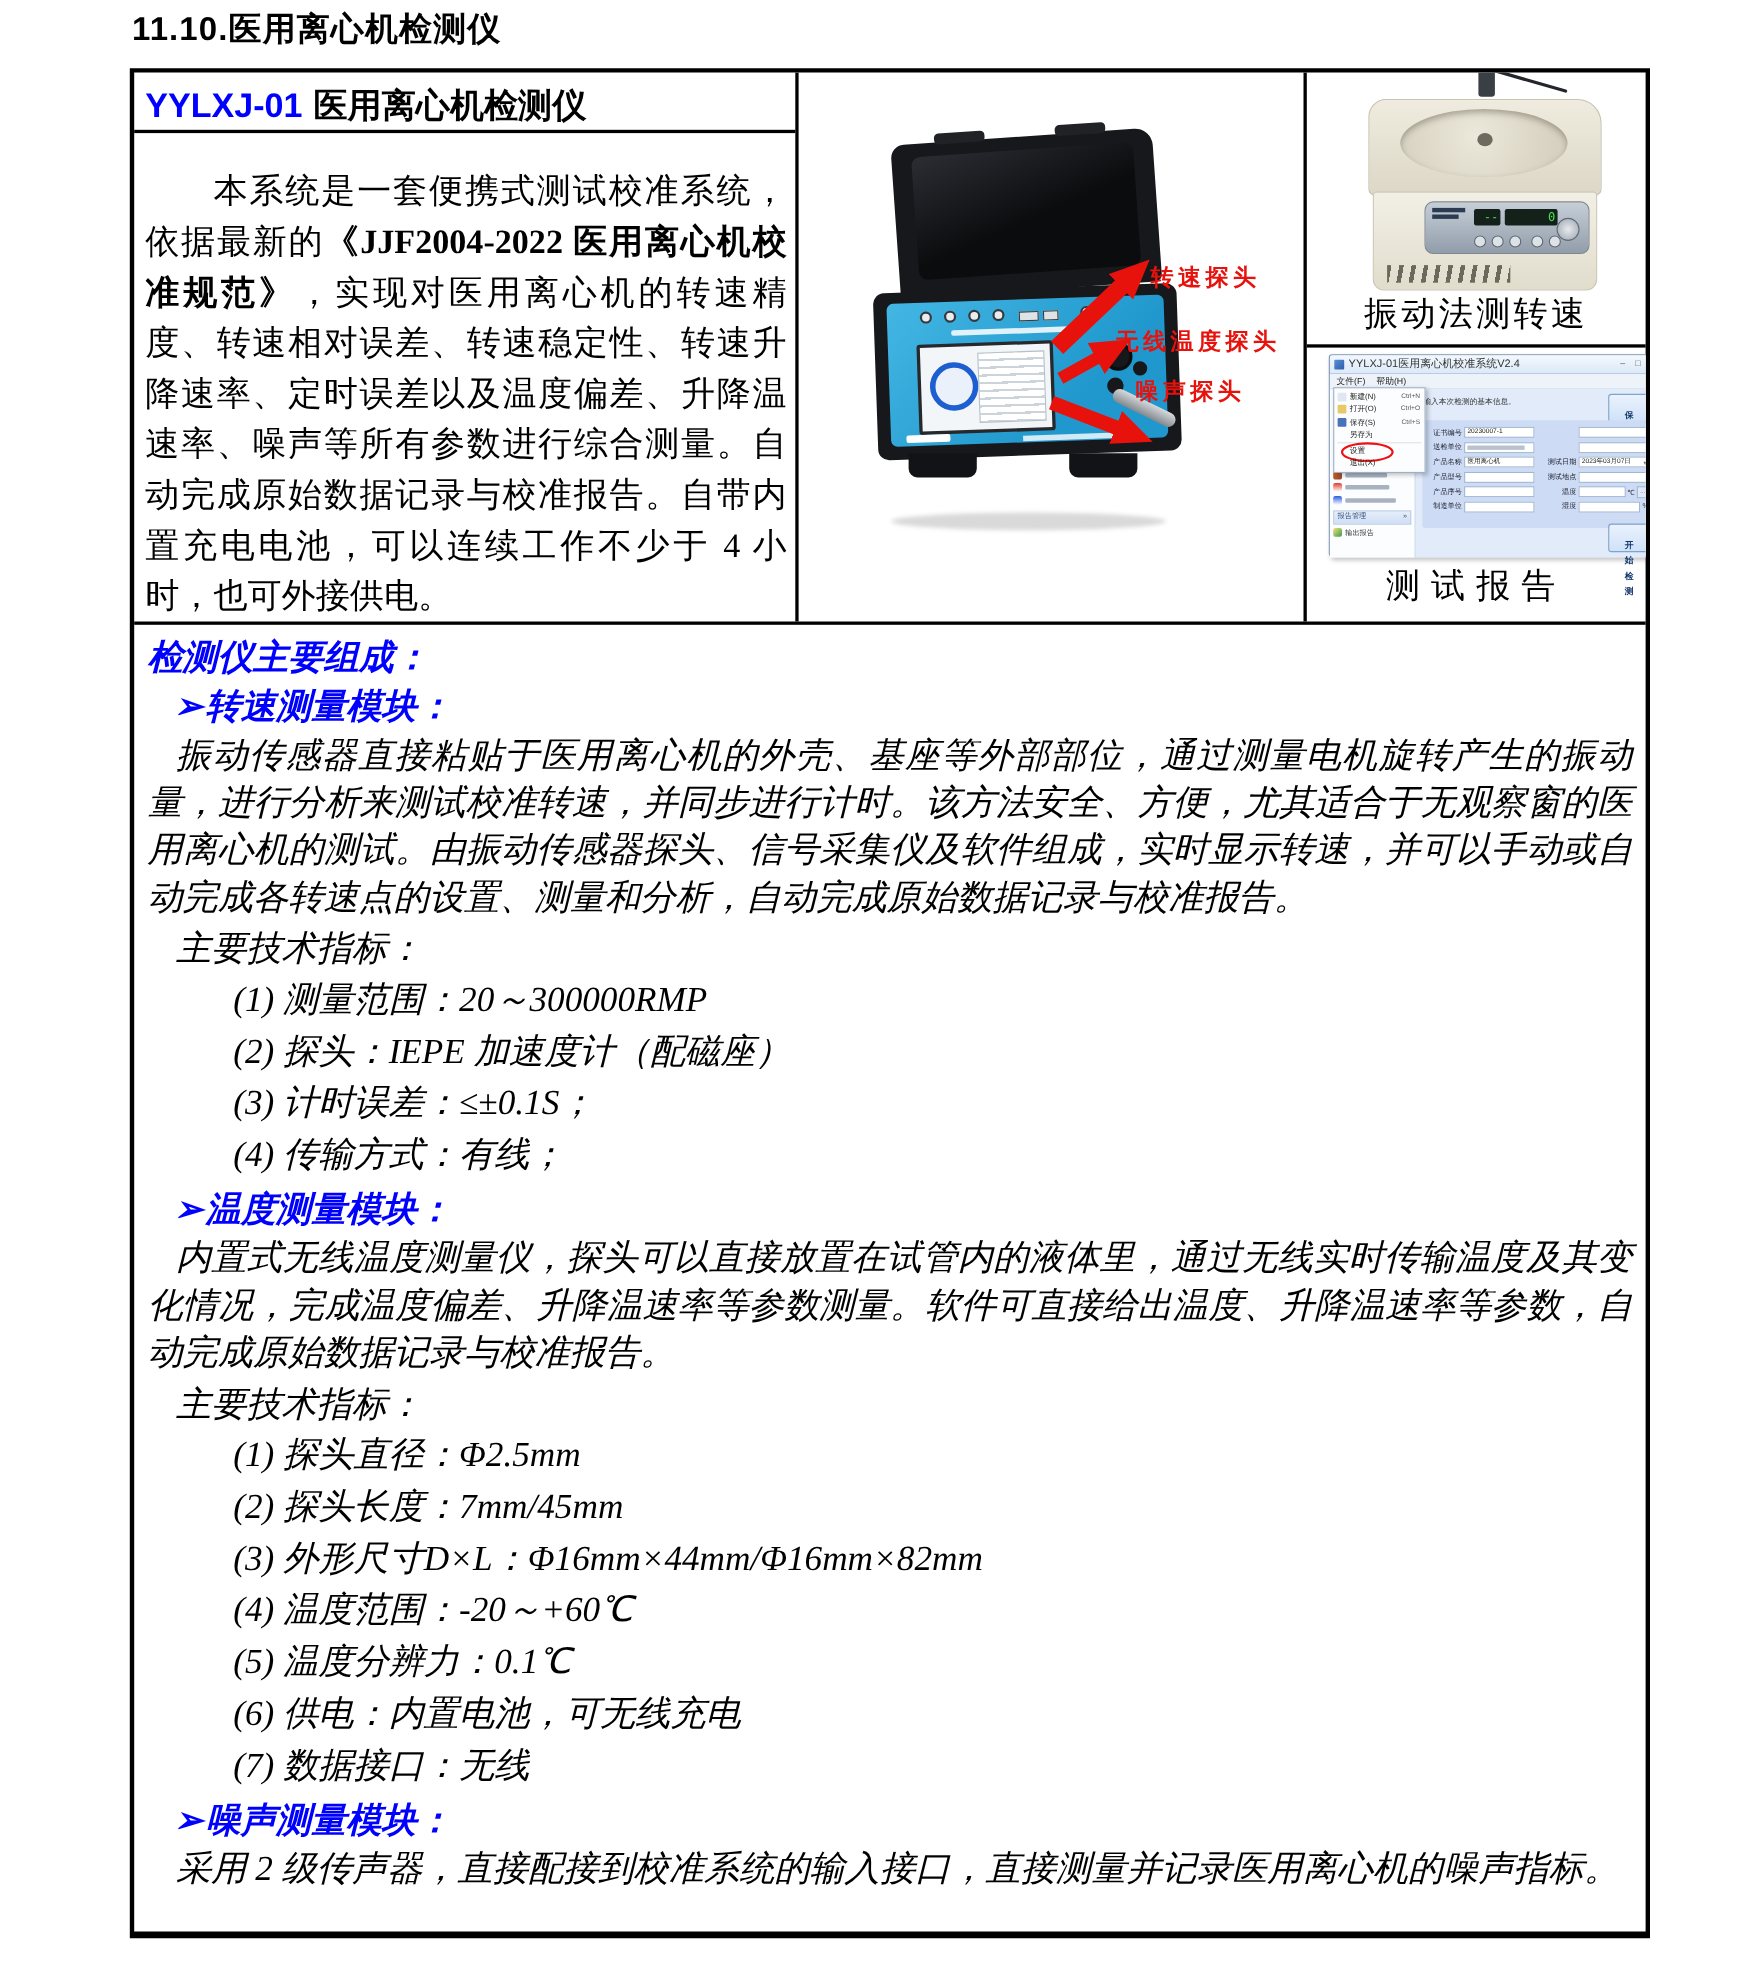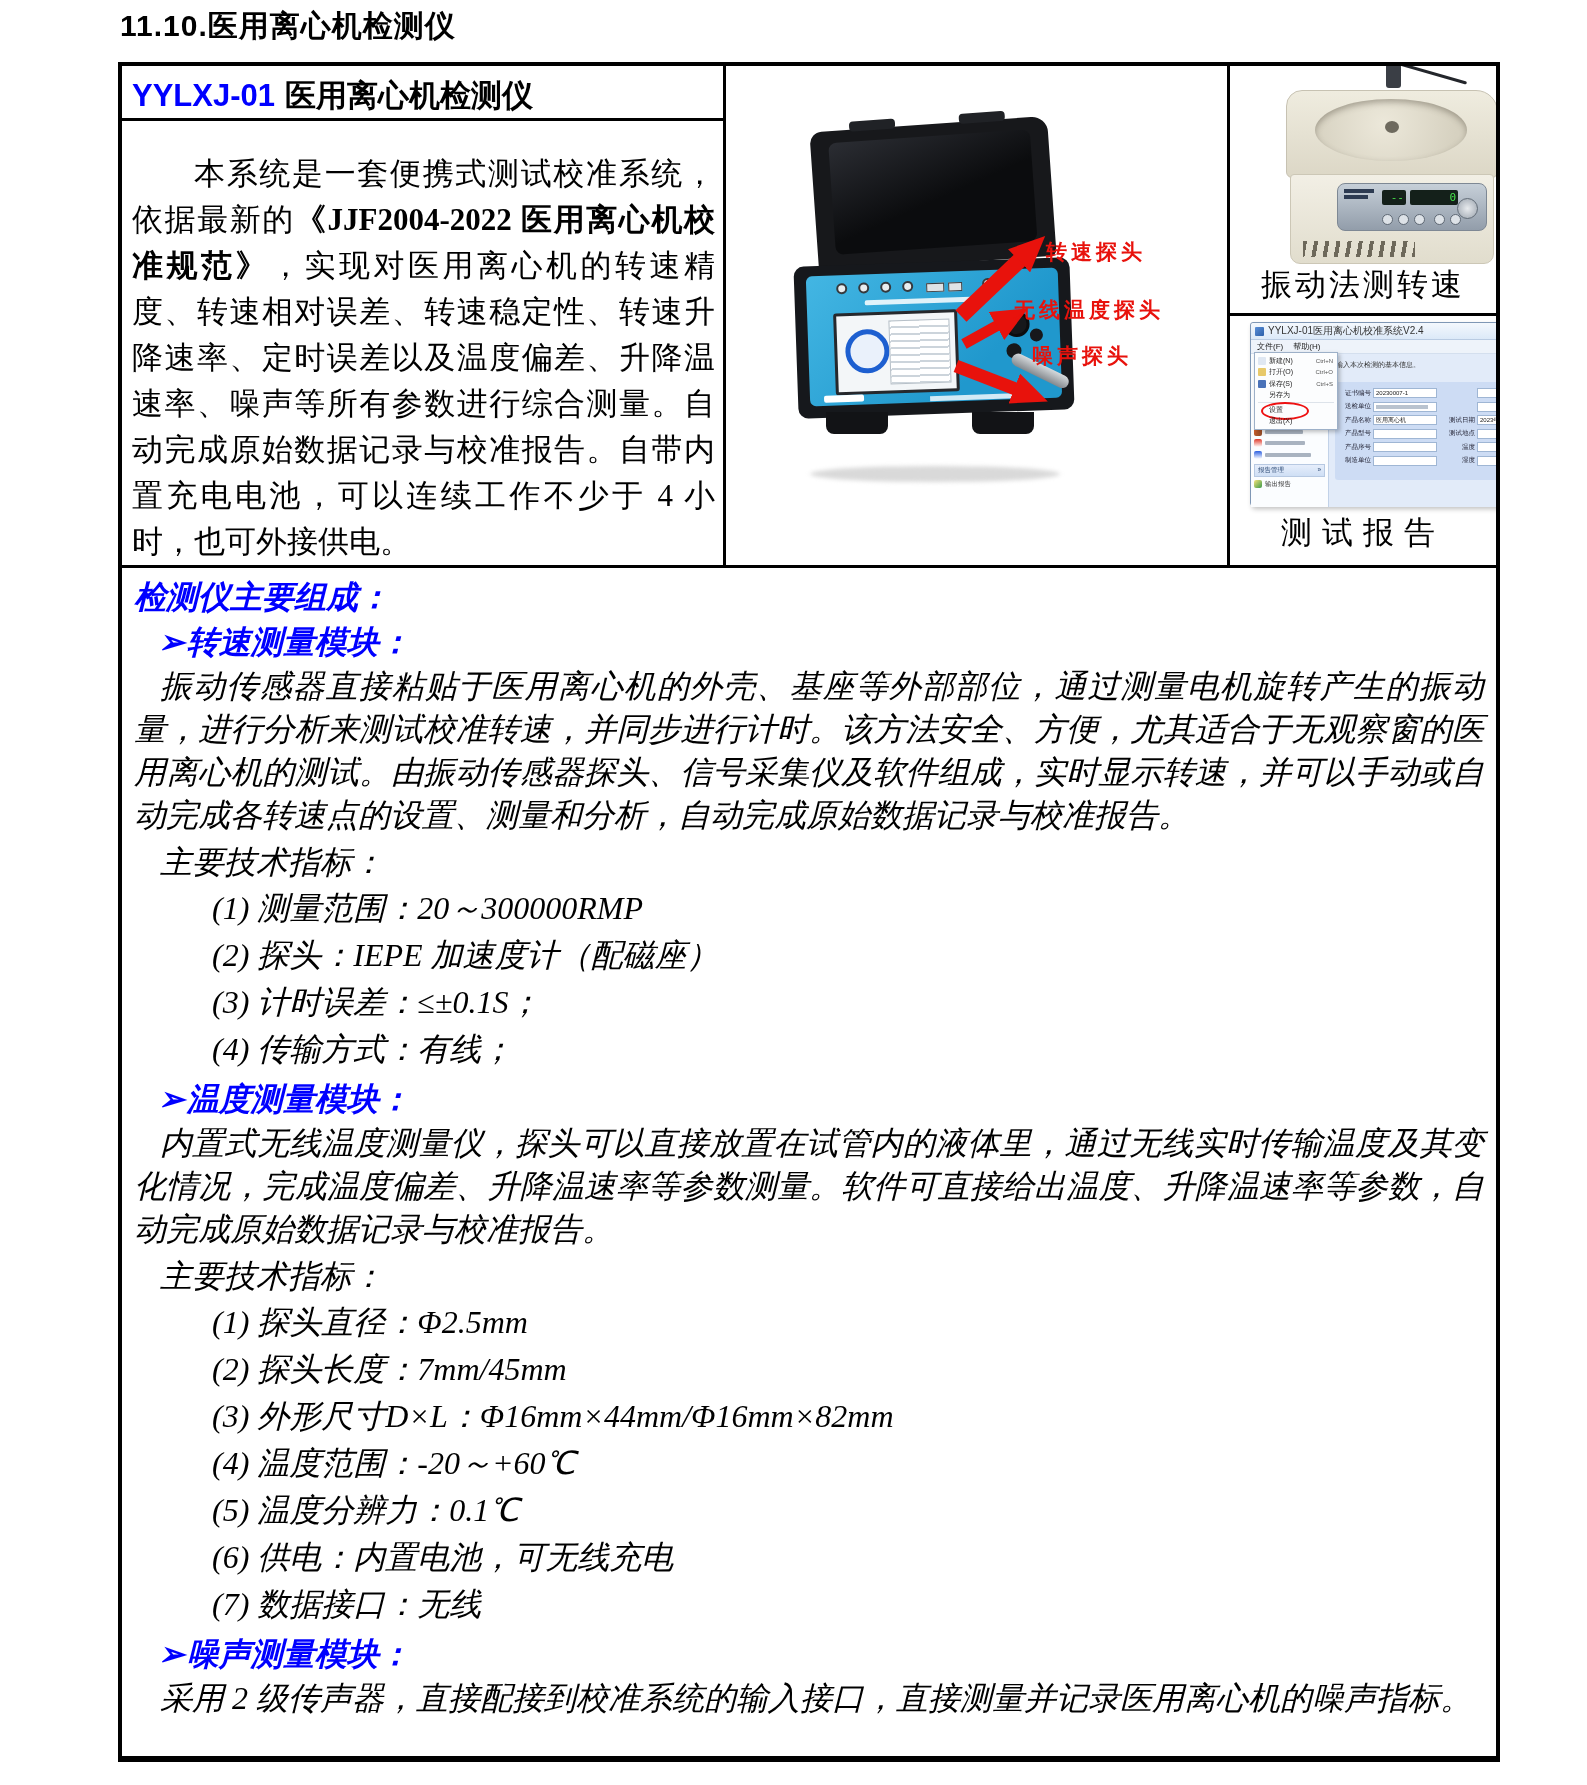--- a/index.html
+++ b/index.html
@@ -11,21 +11,21 @@
          border:4px solid #000;border-bottom-width:6px;box-sizing:border-box;background:#fff;}
   
   .ptable{display:flex;height:502px;border-bottom:3px solid #000;box-sizing:border-box;}
   .col-left{width:604px;border-right:3px solid #000;box-sizing:border-box;display:flex;flex-direction:column;}
   .title-cell{height:58px;border-bottom:3px solid #000;box-sizing:border-box;
               padding:9px 0 0 10px;font-family:"Liberation Sans",sans-serif;font-weight:bold;font-size:31px;}
   .model{color:#0000ff;margin-right:10px;}
   .desc-cell{flex:1;padding:30px 8px 0 10px;font-size:31px;line-height:46px;text-align:justify;}
   .desc-cell p{margin:0;text-indent:2em;}
   .desc-cell b{font-weight:bold;}
-  .col-mid{width:504px;border-right:3px solid #000;box-sizing:border-box;position:relative;overflow:hidden;}
+  .col-mid{width:462px;border-right:3px solid #000;box-sizing:border-box;position:relative;overflow:hidden;}
   .col-right{flex:1;display:flex;flex-direction:column;}
   .cell-top{height:250px;border-bottom:3px solid #000;box-sizing:border-box;position:relative;overflow:hidden;}
   .cell-bottom{flex:1;position:relative;overflow:hidden;}
   .caption{position:absolute;left:0;width:100%;text-align:center;font-size:31px;}
   .cap-portable{top:440px;letter-spacing:5px;}
   .cap-vib{top:198px;letter-spacing:3px;}
   .cap-rep{top:196px;letter-spacing:10px;}
   
   .case-shadow{position:absolute;left:84px;top:400px;width:250px;height:16px;background:#d9d9d9;
                border-radius:50%;filter:blur(2px);}

